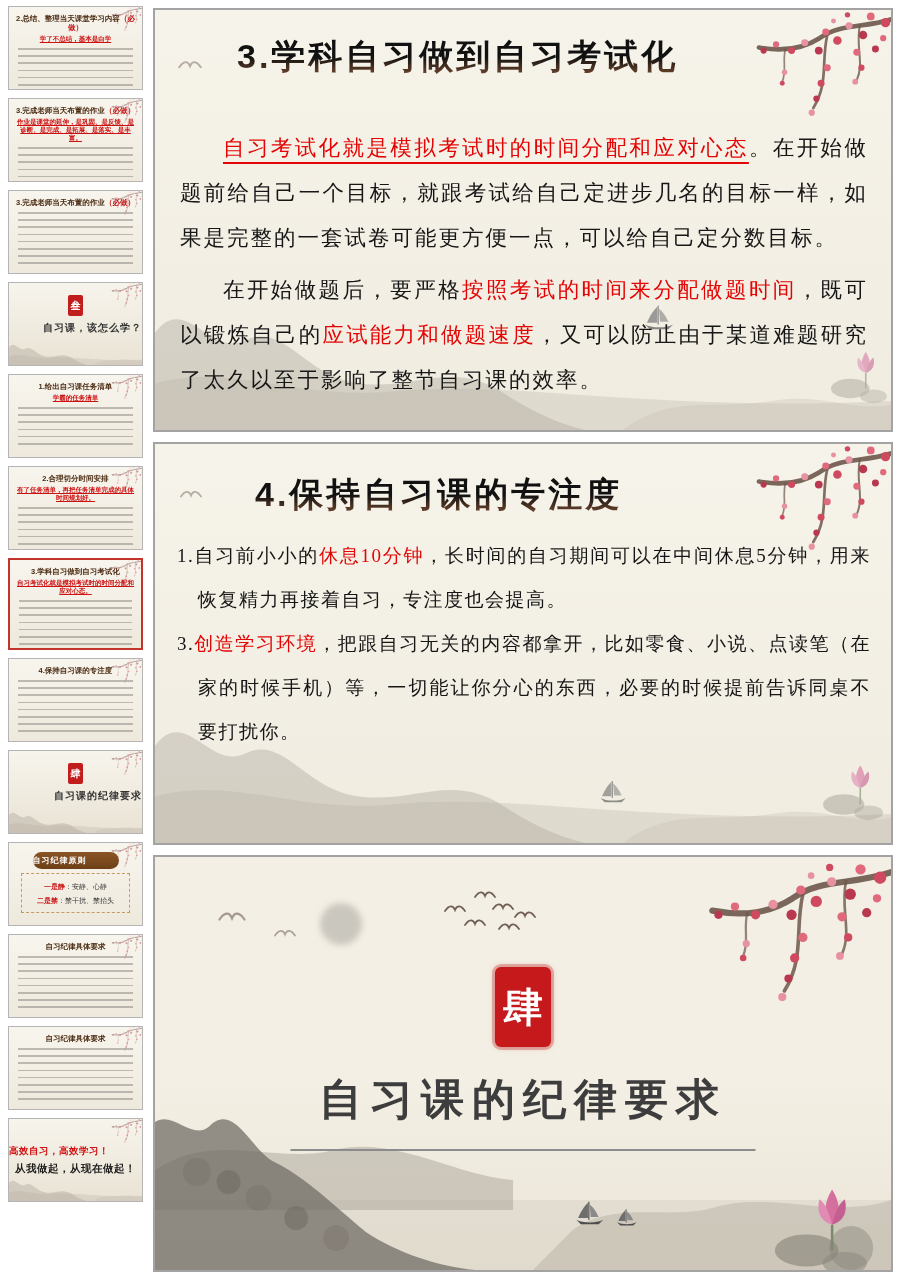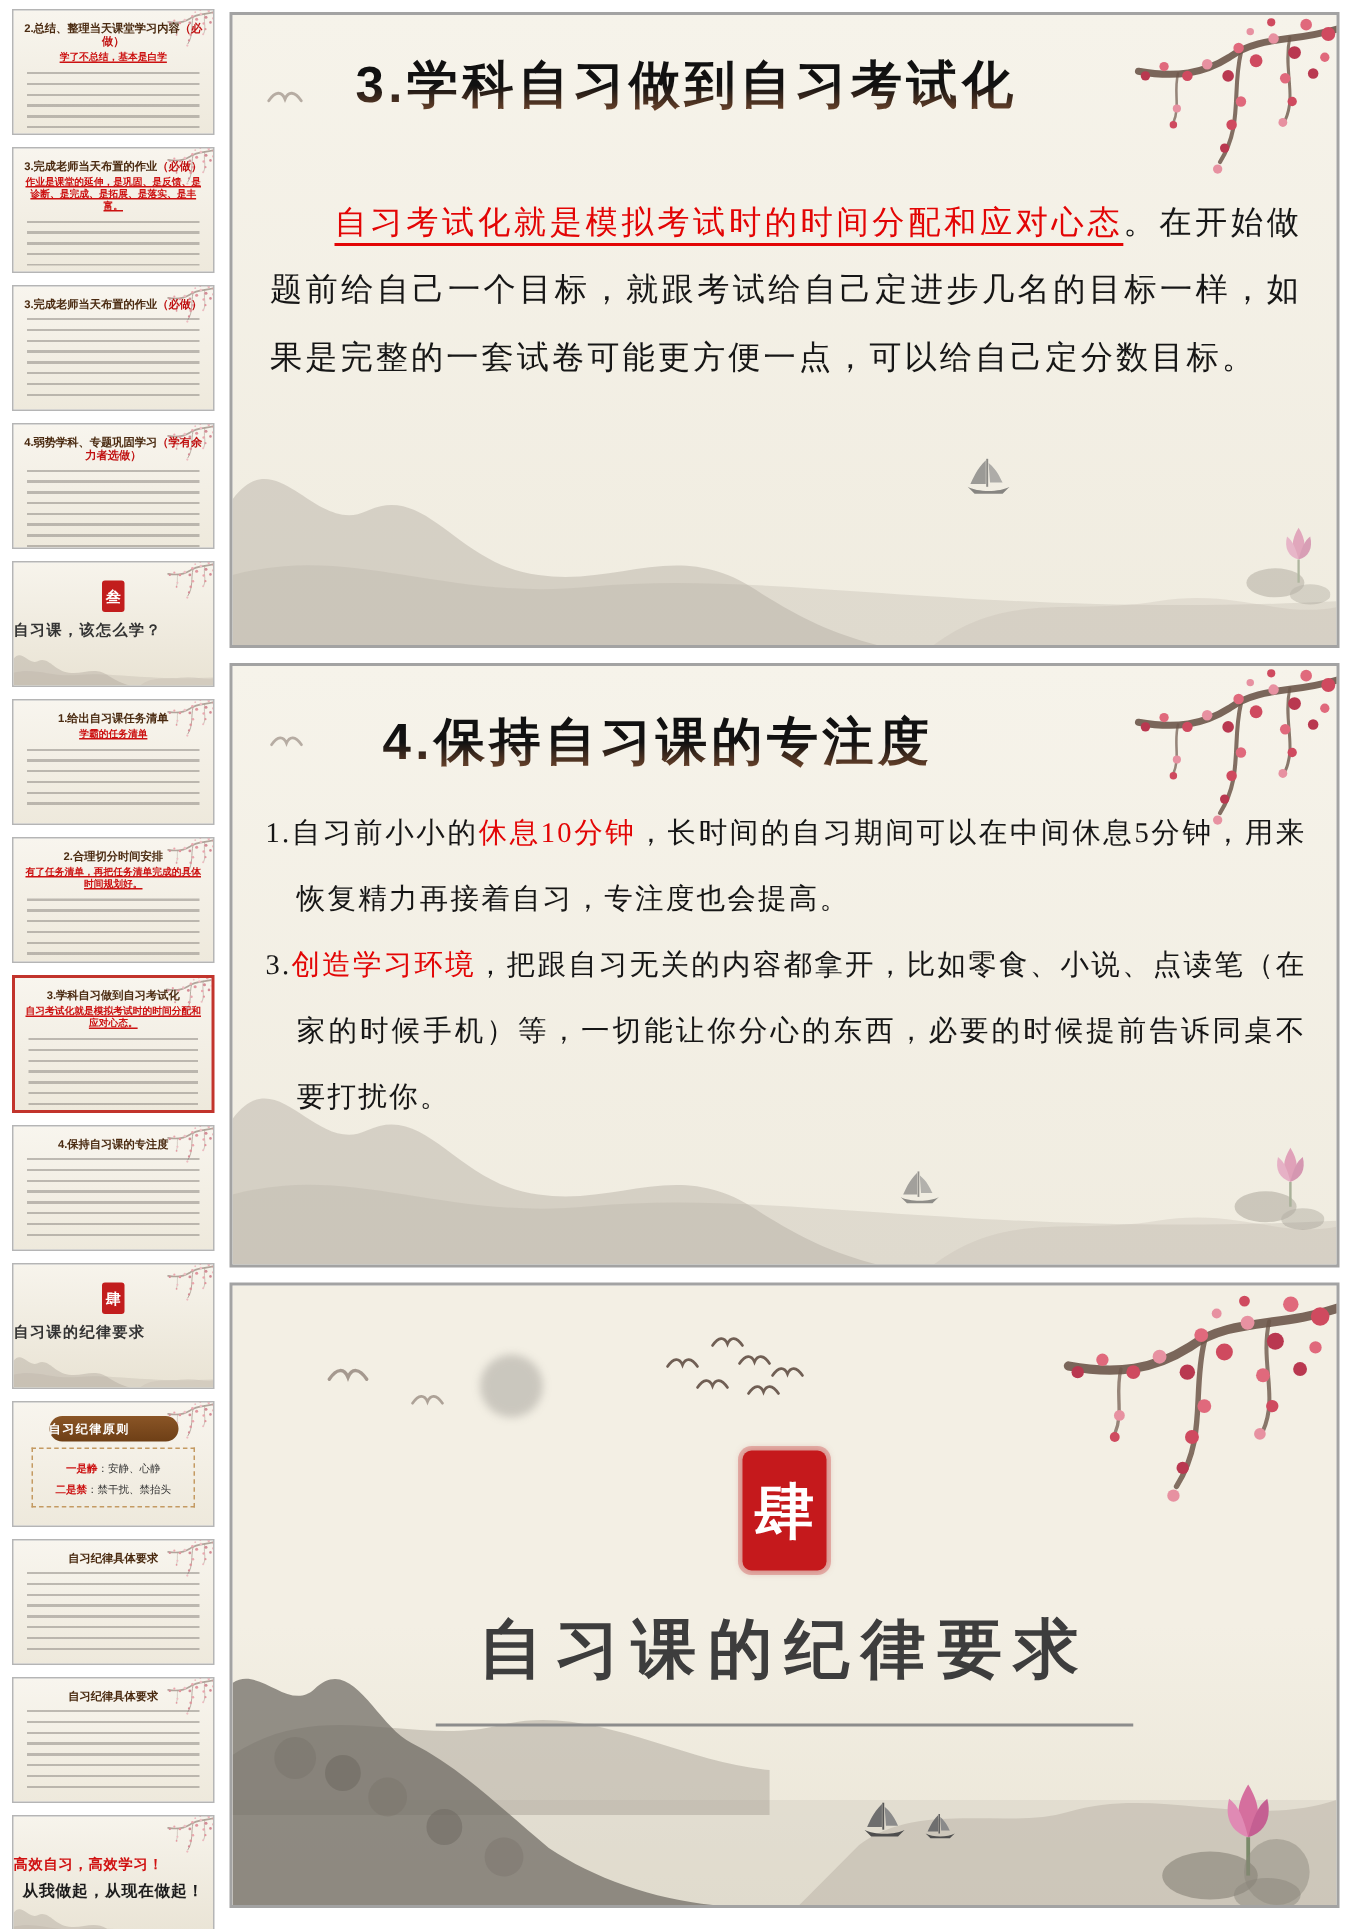--- a/index.html
+++ b/index.html
@@ -19,21 +19,21 @@
   .t-suffix{color:#c01212;}
   .t-sub{position:relative;font-size:6.5px;color:#cc1111;text-align:center;
          text-decoration:underline;margin-top:3px;line-height:8px;padding:0 7px;font-weight:bold;}
   .t-lines{position:relative;margin:5px 9px 0;height:44px;opacity:.55;
            background:repeating-linear-gradient(to bottom,#8f8a84 0 1.6px,transparent 1.6px 7.2px);}
   .t-mtn{position:absolute;bottom:0;left:0;width:100%;height:30px;}
   .t-section{background:linear-gradient(#f7f4ec,#e9e3d4);}
   .t-seal{position:relative;width:15px;height:21px;background:#c21d1d;border-radius:2px;
           margin:12px auto 5px;display:flex;align-items:center;justify-content:center;}
   .t-seal span{color:#fff;font-size:10px;font-family:"Liberation Serif",serif;font-weight:bold;}
-  .t-sect-title{position:relative;font-size:10px;font-weight:bold;color:#333;text-align:left;letter-spacing:1px;}
+  .t-sect-title{position:relative;font-size:10px;font-weight:bold;color:#333;text-align:right;letter-spacing:1px;}
   .t-banner{position:relative;width:86px;margin:9px auto 4px;background:linear-gradient(#8a5526,#6e3f16);
             color:#fff;font-size:8px;text-align:left;border-radius:9px;padding:3px 0;font-weight:bold;letter-spacing:1px;}
   .t-dashed{position:relative;border:1px dashed #c49a62;margin:0 12px;padding:4px 2px 6px;
             font-size:7px;text-align:center;color:#333;}
   .t-rule{margin-top:4px;}
   .t-rule b{color:#cc1111;}
   .t-close1{position:relative;color:#d01111;font-size:9.5px;font-weight:bold;text-align:left;margin-top:26px;letter-spacing:.5px;}
   .t-close2{position:relative;color:#1c1c1c;font-size:10.5px;font-weight:bold;text-align:center;margin-top:4px;letter-spacing:.5px;}
 
   
@@ -172,27 +172,20 @@
     </div>
 
     <div class="thumb">
       <svg class="t-plum" viewBox="0 0 240 170">
           <use href="#plum-sym"></use>
         </svg>
       <div class="t-title"><span>3.完成老师当天布置的作业</span><span class="t-suffix">（必做）</span></div>
       <div class="t-lines" style="height:52px"></div>
     </div>
 
-    <div class="thumb">
-      <svg class="t-plum" viewBox="0 0 240 170">
-          <use href="#plum-sym"></use>
-        </svg>
-      <div class="t-title"><span>4.弱势学科、专题巩固学习</span><span class="t-suffix">（学有余力者选做）</span></div>
-      <div class="t-lines" style="height:52px"></div>
-    </div>
 
     <div class="thumb t-section">
       <svg class="t-mtn" viewBox="0 0 740 170" preserveAspectRatio="none">
           <use href="#mtn-sym"></use>
         </svg>
       <svg class="t-plum" viewBox="0 0 240 170">
           <use href="#plum-sym"></use>
         </svg>
       <div class="t-seal">
           <span>叁</span>
@@ -301,20 +294,21 @@
           <use href="#bird-sym"></use>
         </svg>
       <svg class="boat" style="left:66%;top:70%;width:38px;height:28px;opacity:.65" viewBox="0 0 40 30">
           <use href="#boat-sym"></use>
         </svg>
       <svg class="lotus" style="right:4px;bottom:26px;width:58px;height:58px;opacity:.55" viewBox="0 0 60 60">
           <use href="#lotus-sym"></use>
         </svg>
       <h1 class="stitle">3.学科自习做到自习考试化</h1>
       <p class="sbody p1"><span class="red ul">自习考试化就是模拟考试时的时间分配和应对心态</span><span>。在开始做题前给自己一个目标，就跟考试给自己定进步几名的目标一样，如果是完整的一套试卷可能更方便一点，可以给自己定分数目标。</span></p>
+      <p class="sbody p2"><span>在开始做题后，要严格</span><span class="red">按照考试的时间来分配做题时间</span><span>，既可以锻炼自己的</span><span class="red">应试能力和做题速度</span><span>，又可以防止由于某道难题研究了太久以至于影响了整节自习课的效率。</span></p>
     </section>
 
     <section class="slide" id="slide2">
       <svg class="plum" viewBox="0 0 240 170">
           <use href="#plum-sym"></use>
         </svg>
       <svg class="mtns" viewBox="0 0 740 170" preserveAspectRatio="none">
           <use href="#mtn-sym"></use>
         </svg>
       <svg class="fbird" style="left:24px;top:44px;width:24px;height:13px" viewBox="0 0 24 12">

